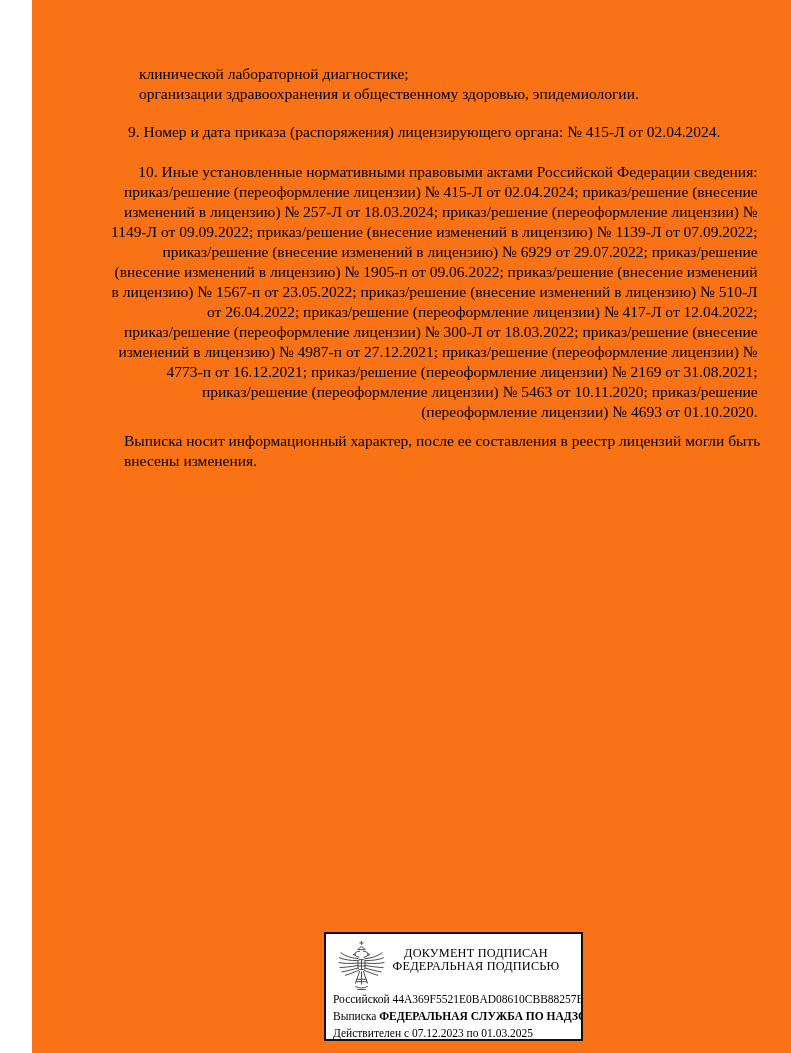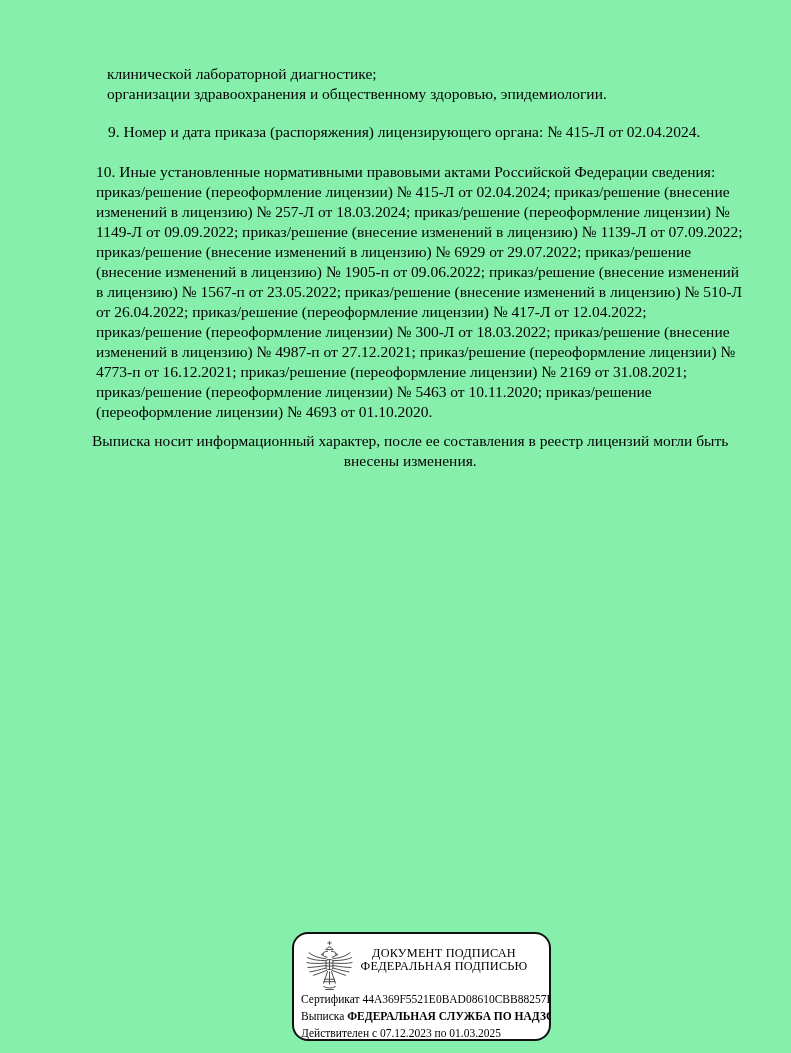--- a/index.html
+++ b/index.html
@@ -4,40 +4,40 @@
 <style>
   html,body{margin:0;padding:0;}
   body{
     width:791px;height:1053px;
     background:#ffffff;
     font-family:"Liberation Serif", serif;
     color:#000000;
     position:relative;
     overflow:hidden;
   }
-  .page{position:absolute;inset:0;background:#86efac;}
+  .page{position:absolute;inset:0;background:#f97316;margin-left:32px;}
   .body-text{
     position:absolute;
     font-size:15.5px;
     line-height:20px;
     white-space:pre;
     color:#000000;
   }
   #specialties{left:107px;top:64px;}
-  #item9{left:108px;top:122px;text-align:right;}
-  #item10{left:96px;top:162px;}
-  #note{left:92px;top:431px;text-align:center;}
+  #item9{left:96px;top:122px;text-align:right;}
+  #item10{left:79px;top:162px;text-align:right;}
+  #note{left:92px;top:431px;}
 
   
   .stamp{
     position:absolute;
     left:292px;top:932px;
     width:259px;height:109px;
     border:2px solid #111111;
-    border-radius:16px;
+    border-radius:0;
     box-sizing:border-box;
     background:#ffffff;
     overflow:hidden;
   }
   .stamp-emblem{
     position:absolute;left:11px;top:6px;width:49px;height:54px;
   }
   .stamp-title{
     position:absolute;left:50px;top:13px;width:200px;
     text-align:center;
@@ -117,21 +117,21 @@
           <path d="M46 62 L38 86 M50 63 L50 88 M54 62 L62 86"></path>
           <path d="M40 78 h20 M39 83 h22"></path>
 
           <path d="M38 93 q12 6 24 0 M42 99 h16"></path>
         </g>
       </svg>
     </span>
 
     <div class="stamp-title"><span>ДОКУМЕНТ ПОДПИСАН</span><br><span>ФЕДЕРАЛЬНАЯ ПОДПИСЬЮ</span></div>
 
-    <div id="cert-line" class="stamp-line"><span>Сертификат </span><span>44A369F5521E0BAD08610CBB88257ED3</span></div>
+    <div id="cert-line" class="stamp-line"><span>Российской </span><span>44A369F5521E0BAD08610CBB88257ED3</span></div>
 
     <div id="owner-line" class="stamp-line"><span>Выписка </span><span class="bold">ФЕДЕРАЛЬНАЯ СЛУЖБА ПО НАДЗОРУ В С</span></div>
 
     <div id="validity-line" class="stamp-line">Действителен с 07.12.2023 по 01.03.2025</div>
 
   </div>
 
 </div>
 
 </body></html>

